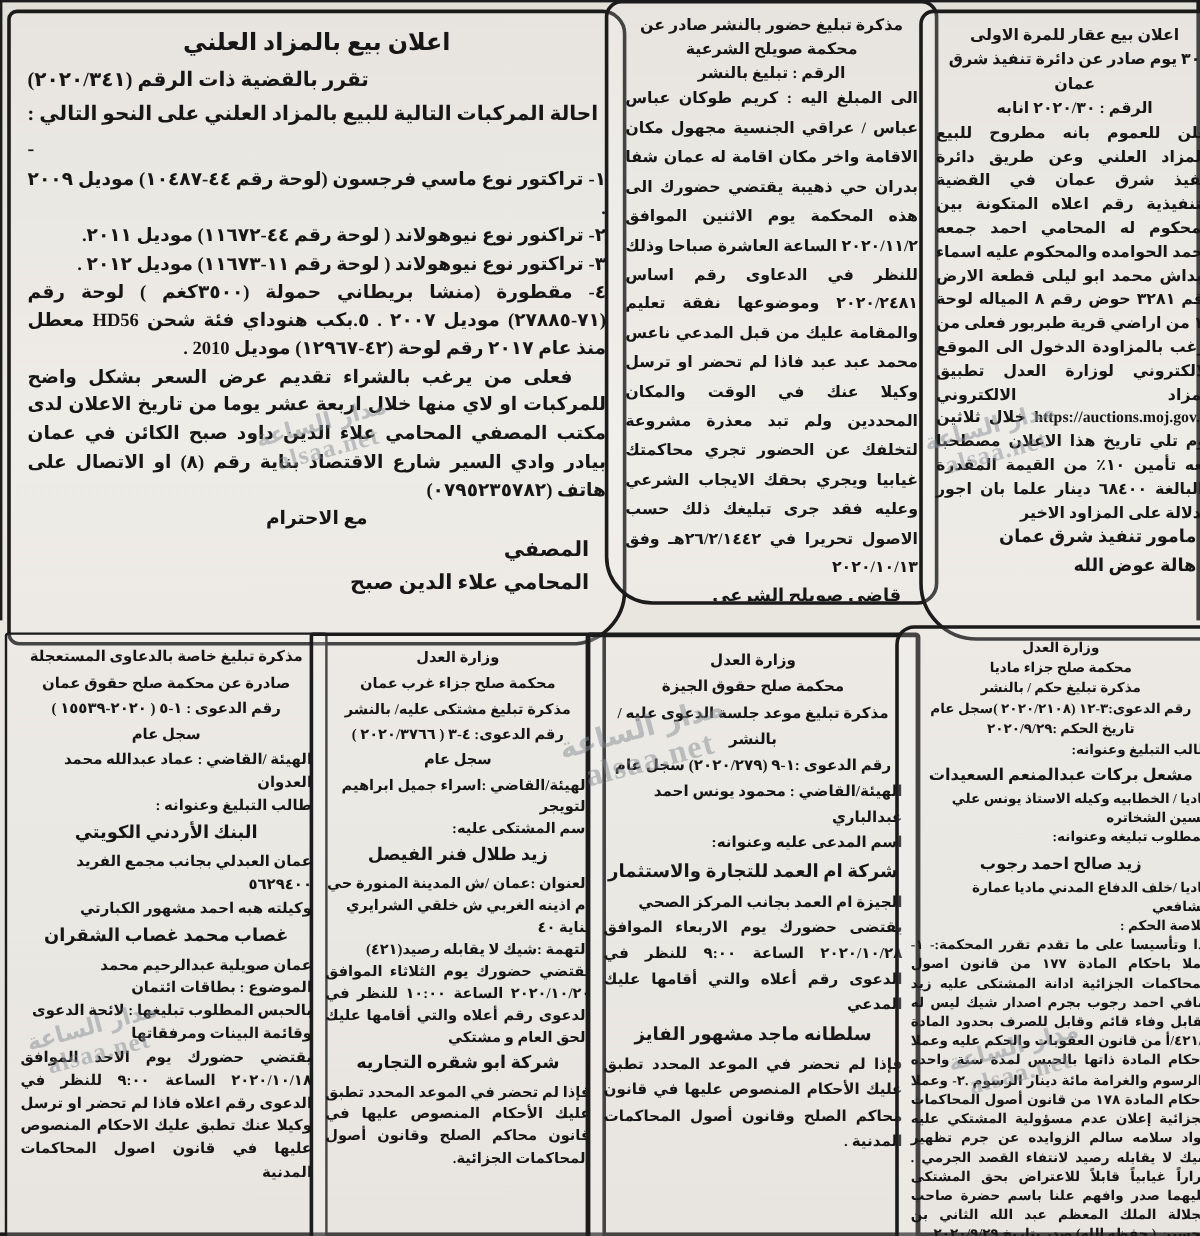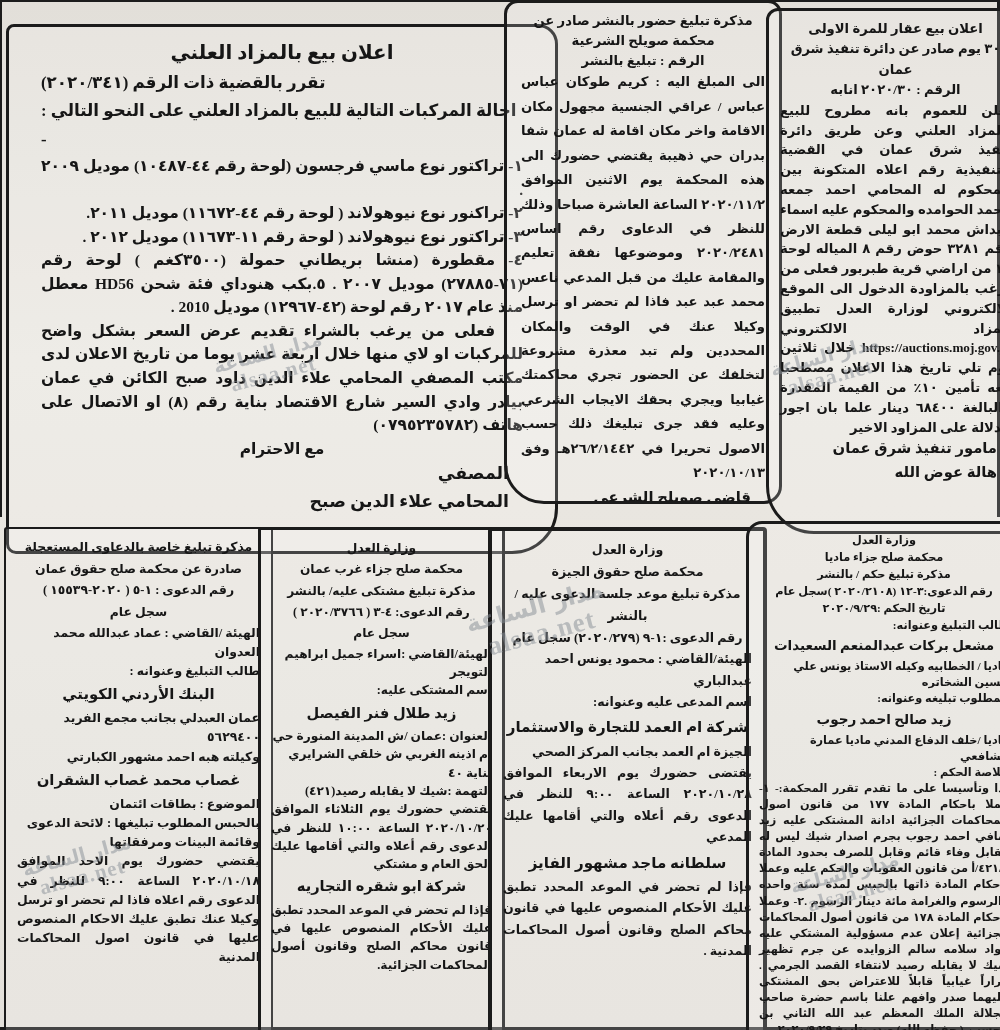--- a/index.html
+++ b/index.html
@@ -34,21 +34,21 @@
   .t1{text-align:center;font-size:1.28em;line-height:1.6;}
   .t2{text-align:left;font-size:1.08em;line-height:1.7;}
   .h{text-align:center;line-height:1.75;}
   .p{text-align:justify;}
   .pi{text-align:justify;text-indent:1.8em;}
   .c{text-align:center;}
   .nm{text-align:center;font-size:1.2em;line-height:1.6;margin:2px 0;}
   .lbl{text-align:right;}
   .sig{text-align:right;font-size:1.12em;line-height:1.6;padding-right:14px;}
 
-  .b1{left:6px;top:8px;width:482px;height:504px;border-radius:8px 20px 46px 10px;padding:10px 32px;font-size:15.5px;line-height:1.52;margin-top:16px;}
+  .b1{left:6px;top:8px;width:482px;height:504px;border-radius:8px 20px 46px 10px;padding:10px 14px;font-size:15.5px;line-height:1.52;}
   .b2{left:504px;top:0;width:244px;height:482px;border-radius:14px 14px 18px 40px;padding:8px 14px;font-size:13.2px;line-height:1.85;}
   .b2 .h{line-height:1.5;}
   .b3{left:766px;top:8px;width:231px;height:504px;border-radius:12px 12px 12px 48px;padding:8px 11px;font-size:13.2px;line-height:1.5;}
   .b3 .h{line-height:1.55;}
   .b4{left:4px;top:527px;width:243px;height:499px;border-width:2px;border-radius:3px;padding:8px 11px;font-size:12.4px;line-height:1.55;}
   .b5{left:258px;top:527px;width:221px;height:499px;border-radius:3px 3px 14px 3px;padding:8px 10px;font-size:12.2px;line-height:1.5;}
   .b6{left:488px;top:527px;width:249px;height:491px;border-width:4px;border-radius:4px;padding:8px 11px;font-size:12.6px;line-height:1.7;}
   .b7{left:746px;top:521px;width:250px;height:507px;border-radius:16px 4px 4px 20px;padding:8px 10px;font-size:11.3px;line-height:1.42;}
   .b7 .h{line-height:1.5;}
 
@@ -115,20 +115,21 @@
       <div class="ln h">مذكرة تبليغ  خاصة بالدعاوى المستعجلة</div>
       <div class="ln h">صادرة عن محكمة صلح حقوق عمان</div>
       <div class="ln h">رقم الدعوى : ١-٥ ( ٢٠٢٠-١٥٥٣٩ )</div>
       <div class="ln h">سجل عام</div>
       <div class="ln lbl">الهيئة /القاضي :  عماد عبدالله محمد العدوان</div>
       <div class="ln lbl">طالب التبليغ وعنوانه :</div>
       <div class="ln nm">البنك الأردني الكويتي</div>
       <div class="ln lbl">عمان العبدلي بجانب مجمع الفريد ٥٦٢٩٤٠٠</div>
       <div class="ln lbl">وكيلته هبه احمد مشهور الكبارتي</div>
       <div class="ln nm">غصاب محمد غصاب الشقران</div>
+      <div class="ln lbl">عمان صويلية عبدالرحيم محمد</div>
       <div class="ln lbl">الموضوع  :  بطاقات ائتمان</div>
       <div class="ln lbl">بالحبس المطلوب تبليغها :  لائحة الدعوى</div>
       <div class="ln lbl">وقائمة البينات ومرفقاتها</div>
       <div class="ln p">يقتضي حضورك يوم الاحد الموافق ٢٠٢٠/١٠/١٨ الساعة ٩:٠٠ للنظر في الدعوى رقم اعلاه فاذا لم تحضر او ترسل وكيلا عنك تطبق عليك الاحكام المنصوص عليها في قانون اصول المحاكمات المدنية</div>
     </section>
 
   <section class="box b5">
       <div class="ln h">وزارة العدل</div>
       <div class="ln h">محكمة صلح جزاء غرب عمان</div>
       <div class="ln h">مذكرة تبليغ مشتكى عليه/ بالنشر</div>

